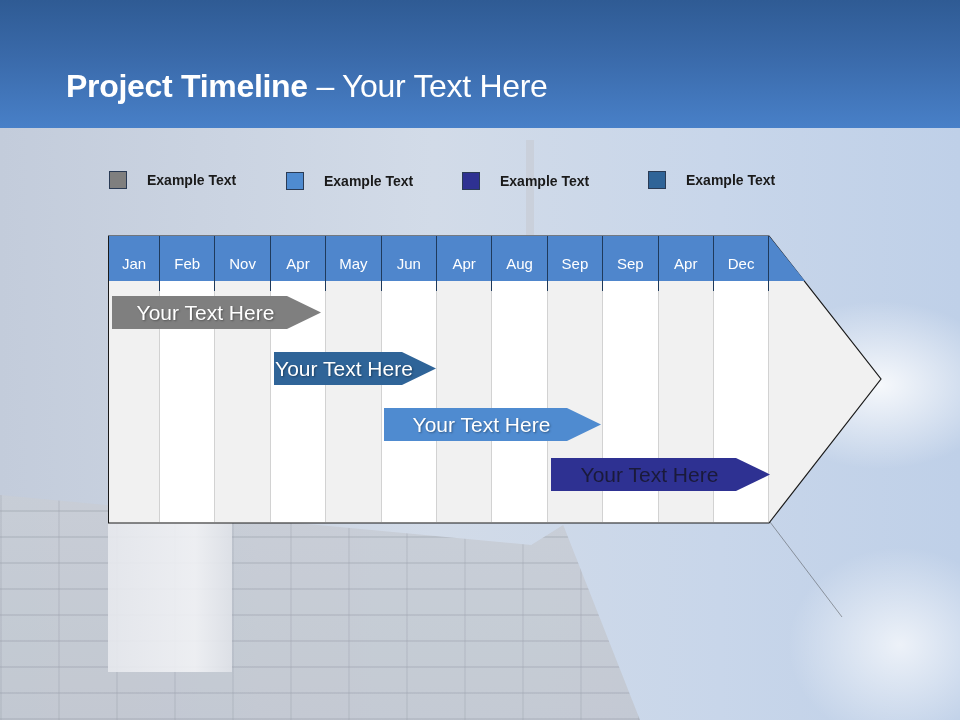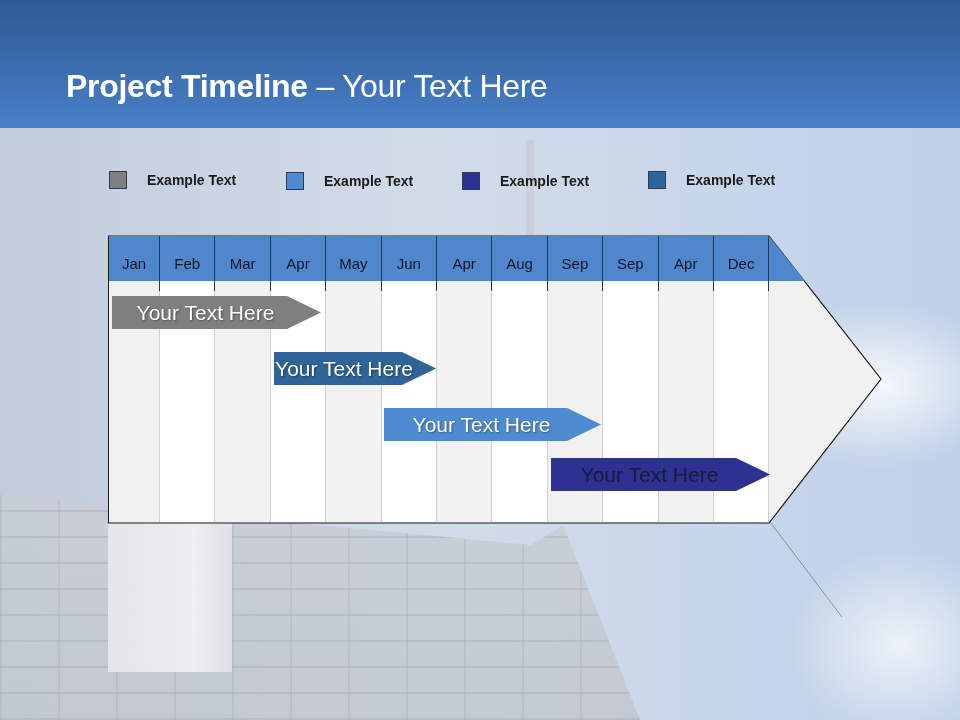--- a/index.html
+++ b/index.html
@@ -40,21 +40,21 @@
   
   .legend-item { position: absolute; display: flex; align-items: center; text-align: center; }
   .legend-swatch { width: 18px; height: 18px; box-sizing: border-box; border: 1px solid #2a3b55; }
   .legend-label { margin-left: 20px; font-size: 14px; font-weight: bold; color: #1a1a1a; white-space: nowrap; }
 
   
   .timeline { position: absolute; left: 108px; top: 235px; }
   .arrow-shape { position: absolute; left: 0; top: 0; }
   .months { position: absolute; left: 1px; top: 1px; height: 45px; display: flex; }
   .month { width: 55.4px; height: 55px; box-sizing: border-box; border-right: 1px solid #1f3a5c;
-    color: #0f172a; font-size: 15px; display: flex; align-items: center; justify-content: center; }
+    color: #ffffff; font-size: 15px; display: flex; align-items: center; justify-content: center; }
   .month:first-child { width: 51px; }
   .cols { position: absolute; left: 1px; top: 46px; height: 241px; display: flex; }
   .col { width: 55.4px; height: 241px; box-sizing: border-box; border-right: 1px solid #d2d2d2; }
   .col:first-child { width: 51px; }
   .col.shade { background: #f1f1f1; }
   .col.white { background: #ffffff; }
 
   
   .bar { position: absolute; height: 33px; display: flex; align-items: center; justify-content: center;
     clip-path: polygon(0 0, calc(100% - 34px) 0, 100% 50%, calc(100% - 34px) 100%, 0 100%); }
@@ -106,21 +106,21 @@
     <div class="col shade"></div>
     <div class="col white"></div>
     <div class="col shade"></div>
     <div class="col white"></div>
     <div class="col shade"></div>
     <div class="col white"></div>
   </div>
   <div class="months" style="background:#4f86cc;">
     <div class="month">Jan</div>
     <div class="month">Feb</div>
-    <div class="month">Mar</div>
+    <div class="month">Nov</div>
     <div class="month">Apr</div>
     <div class="month">May</div>
     <div class="month">Jun</div>
     <div class="month">Apr</div>
     <div class="month">Aug</div>
     <div class="month">Sep</div>
     <div class="month">Sep</div>
     <div class="month">Apr</div>
     <div class="month">Dec</div>
   </div>

